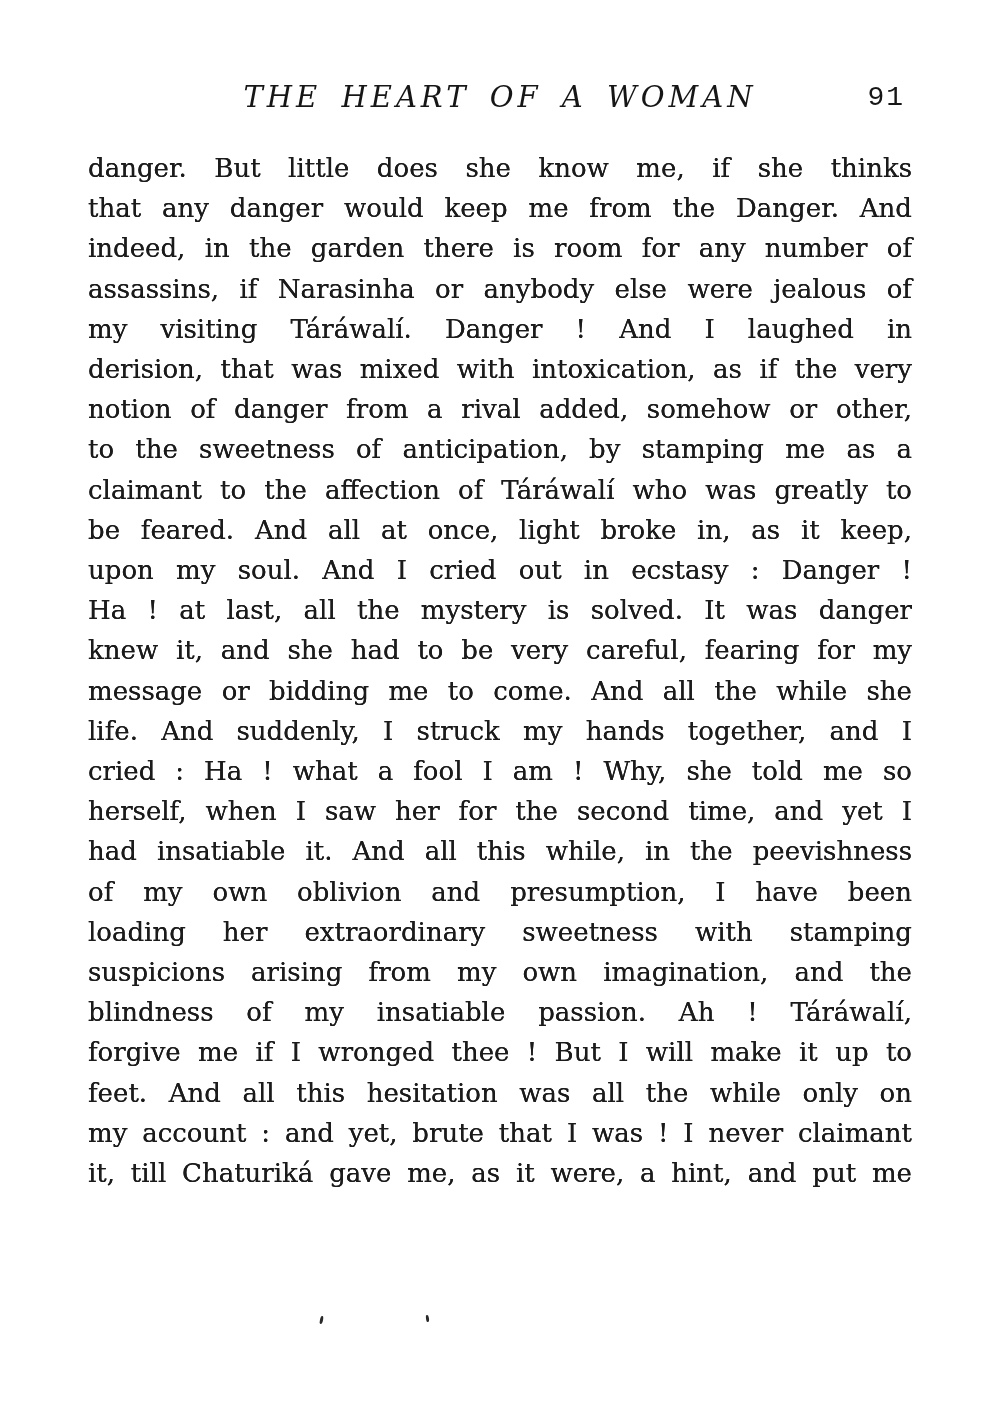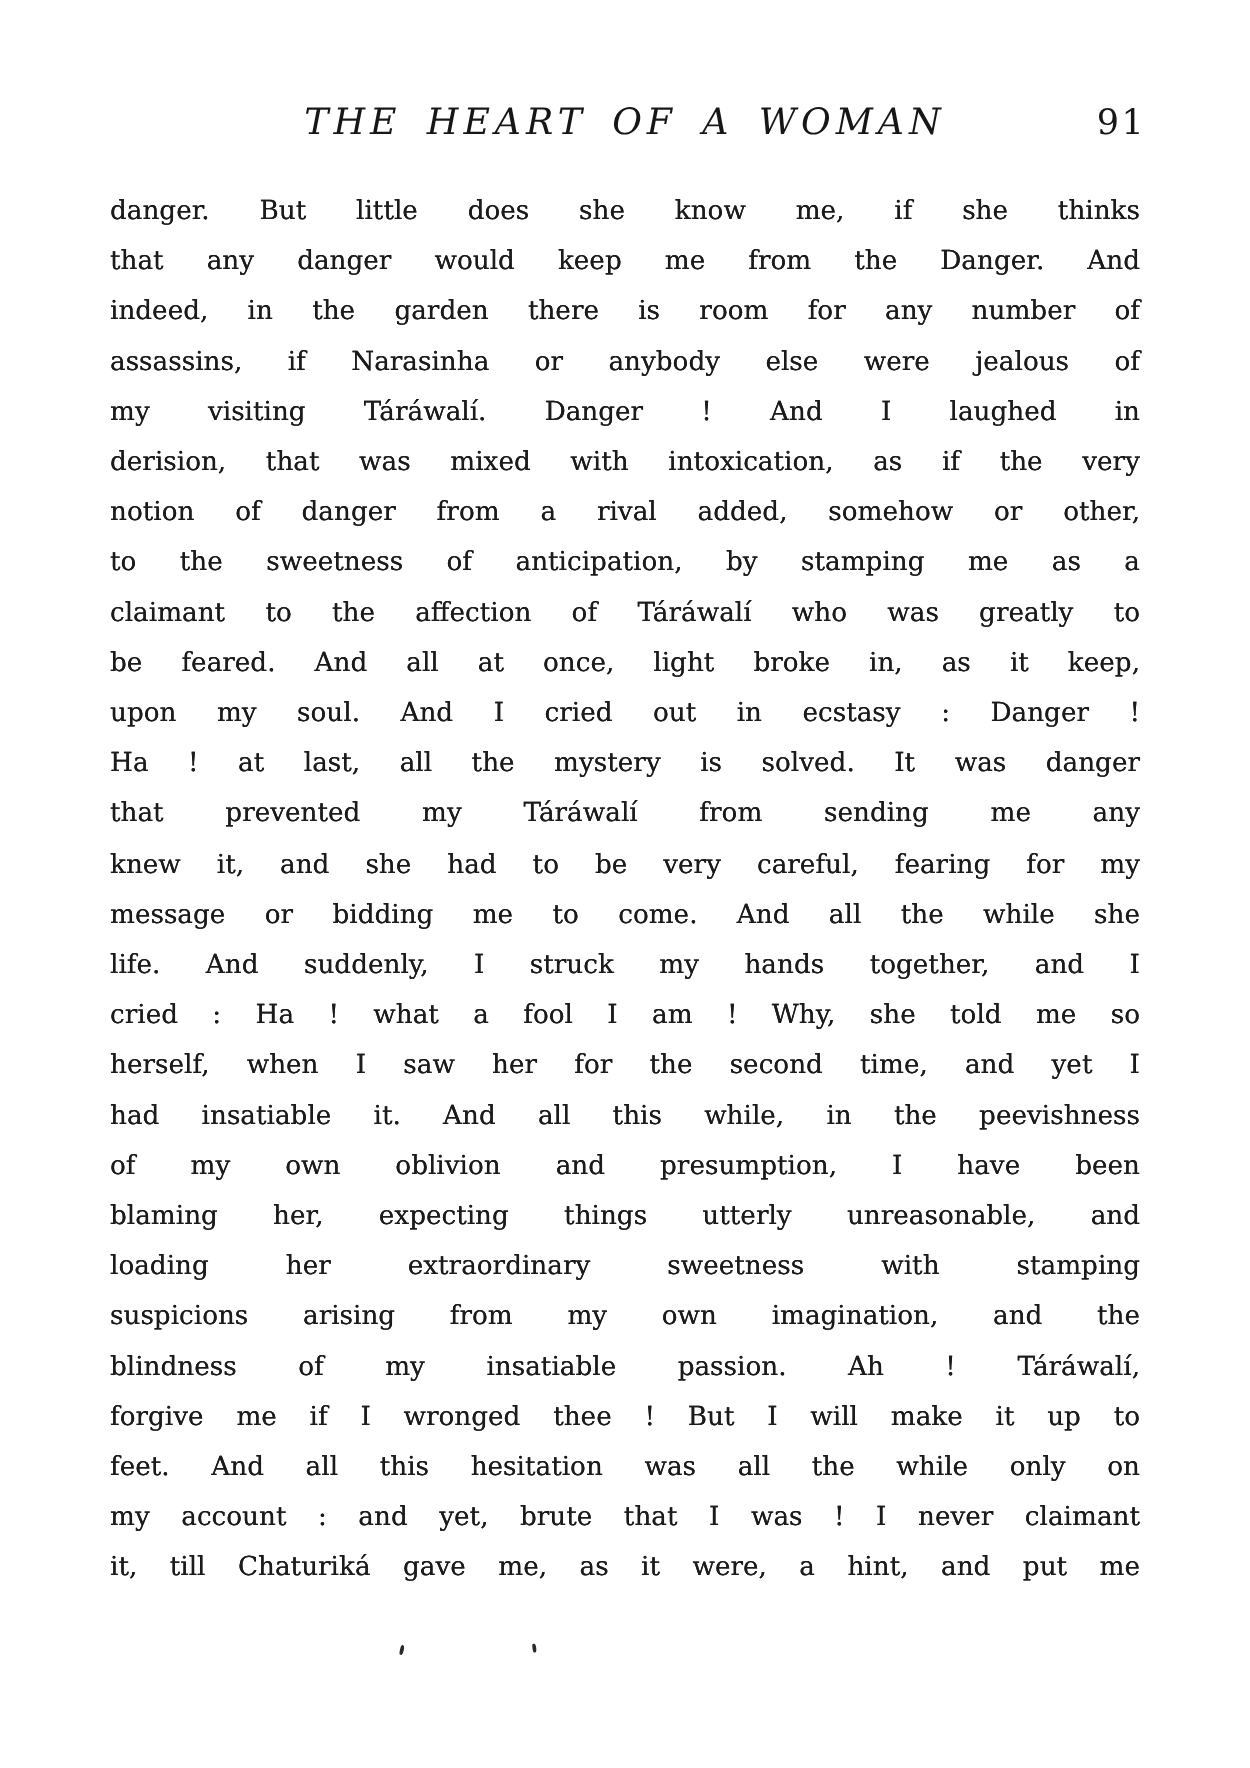--- a/index.html
+++ b/index.html
@@ -29,34 +29,35 @@
     font-style: italic;
     font-size: 29px;
     line-height: 30px;
     letter-spacing: 4px;
     word-spacing: 7px;
     color: #161616;
   }
   .page-number {
     position: absolute;
     top: 1px;
-    right: 83px;
+    right: 95px;
     font-size: 28px;
     line-height: 30px;
     letter-spacing: 2px;
     color: #161616;
+    font-family: Liberation Mono, monospace;
   }
   .body-text {
     position: absolute;
     top: 148px;
     left: 88px;
     width: 824px;
   }
   .text-line {
-    font-size: 21px;
+    font-size: 26px;
     line-height: 40.2px;
     text-align: justify;
     text-align-last: justify;
     white-space: normal;
     color: #1b1b1b;
     text-shadow: 0 0 0.45px #1b1b1b;
   }
   .speck {
     position: absolute;
     background: #2a2a2a;
@@ -81,29 +82,27 @@
     <div class="text-line">indeed, in the garden there is room for any number of</div>
     <div class="text-line">assassins, if Narasinha or anybody else were jealous of</div>
     <div class="text-line">my visiting Táráwalí.  Danger !  And I laughed in</div>
     <div class="text-line">derision, that was mixed with intoxication, as if the very</div>
     <div class="text-line">notion of danger from a rival added, somehow or other,</div>
     <div class="text-line">to the sweetness of anticipation, by stamping me as a</div>
     <div class="text-line">claimant to the affection of Táráwalí who was greatly to</div>
     <div class="text-line">be feared.  And all at once, light broke in, as it keep,</div>
     <div class="text-line">upon my soul.  And I cried out in ecstasy : Danger !</div>
     <div class="text-line">Ha ! at last, all the mystery is solved.  It was danger</div>
-    <div class="text-line">that prevented my Táráwalí from sending me any</div>
     <div class="text-line">knew it, and she had to be very careful, fearing for my</div>
     <div class="text-line">message or bidding me to come.  And all the while she</div>
     <div class="text-line">life.  And suddenly, I struck my hands together, and I</div>
     <div class="text-line">cried : Ha ! what a fool I am !  Why, she told me so</div>
     <div class="text-line">herself, when I saw her for the second time, and yet I</div>
     <div class="text-line">had insatiable it.  And all this while, in the peevishness</div>
     <div class="text-line">of my own oblivion and presumption, I have been</div>
-    <div class="text-line">blaming her, expecting things utterly unreasonable, and</div>
     <div class="text-line">loading her extraordinary sweetness with stamping</div>
     <div class="text-line">suspicions arising from my own imagination, and the</div>
     <div class="text-line">blindness of my insatiable passion.  Ah !  Táráwalí,</div>
     <div class="text-line">forgive me if I wronged thee !  But I will make it up to</div>
     <div class="text-line">feet.  And all this hesitation was all the while only on</div>
     <div class="text-line">my account : and yet, brute that I was !  I never claimant</div>
     <div class="text-line">it, till Chaturiká gave me, as it were, a hint, and put me</div>
   </div>
 
   <div class="speck speck-1"></div>

